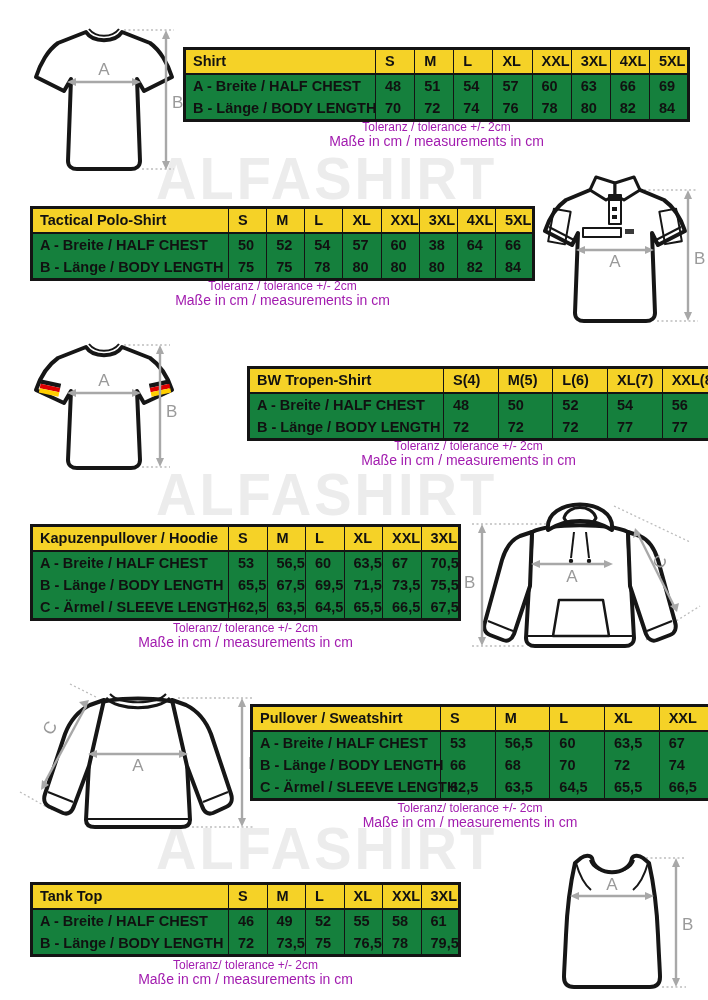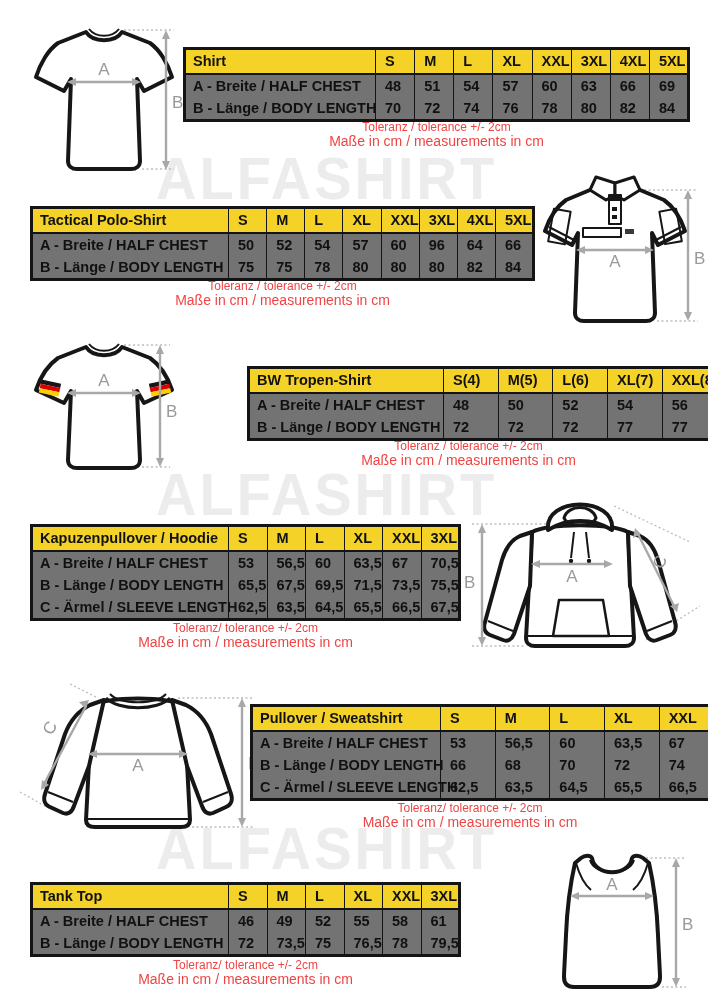--- a/index.html
+++ b/index.html
@@ -4,34 +4,34 @@
 <style>
   html,body{margin:0;padding:0;background:#fff;}
   .page{position:relative;width:708px;height:1000px;background:#fff;overflow:hidden;
         font-family:"Liberation Sans",sans-serif;color:#111;}
   
   .watermark{position:absolute;z-index:0;font-weight:bold;font-size:56px;letter-spacing:3px;
              color:var(--wm,#ececec);white-space:nowrap;transform:scaleY(1.06);transform-origin:top left;}
   .wm1{left:156px;top:144px;} .wm2{left:156px;top:460px;} .wm3{left:156px;top:814px;}
   
   table.size-table{position:absolute;z-index:1;border-collapse:collapse;table-layout:fixed;
-                   background:#737373;border:3px solid var(--border,#141414);}
+                   background:#15803d;border:3px solid var(--border,#141414);}
   .size-table th,.size-table td{border-left:1.5px solid var(--border,#141414);
       font-weight:bold;font-size:14.5px;color:#111;text-align:left;white-space:nowrap;
       padding:0 0 0 9px;height:22px;line-height:22px;overflow:visible;}
   .size-table th{background:var(--yellow,#F5D227);border-bottom:2.5px solid var(--border,#141414);height:23px;line-height:23px;}
   .size-table th.label-col,.size-table td.label-col{border-left:none;padding-left:7px;}
   .t1{left:183px;top:47px;width:507px;}  .t1 .label-col{width:182px;}
   .t2{left:30px;top:206px;width:505px;}  .t2 .label-col{width:188px;}
   .t3{left:247px;top:366px;width:526px;} .t3 .label-col{width:186px;}
   .t4{left:30px;top:524px;width:431px;}  .t4 .label-col{width:188px;margin-top:24px;}
   .t5{left:250px;top:704px;width:520px;} .t5 .label-col{width:180px;}
   .t6{left:30px;top:882px;width:431px;}  .t6 .label-col{width:188px;}
   
-  .tol{position:absolute;z-index:1;text-align:center;color:#ef4444;}
+  .tol{position:absolute;z-index:1;text-align:center;color:#a21caf;}
   .tol .l1{font-size:12px;line-height:15px;}
   .tol .l2{font-size:14px;line-height:12px;}
   .tol1{left:183px;top:120px;width:507px;}
   .tol2{left:30px;top:279px;width:505px;}
   .tol3{left:247px;top:439px;width:443px;}
   .tol4{left:30px;top:621px;width:431px;}
   .tol5{left:250px;top:801px;width:440px;}
   .tol6{left:30px;top:958px;width:431px;}
   
   svg.diagram{position:absolute;z-index:1;overflow:visible;}
@@ -130,21 +130,21 @@
         </tr>
       </thead>
       <tbody>
         <tr>
           <td class="label-col">A - Breite / HALF CHEST</td>
           <td>50</td>
           <td>52</td>
           <td>54</td>
           <td>57</td>
           <td>60</td>
-          <td>96</td>
+          <td>38</td>
           <td>64</td>
           <td>66</td>
         </tr>
         <tr>
           <td class="label-col">B - Länge / BODY LENGTH</td>
           <td>75</td>
           <td>75</td>
           <td>78</td>
           <td>80</td>
           <td>80</td>

